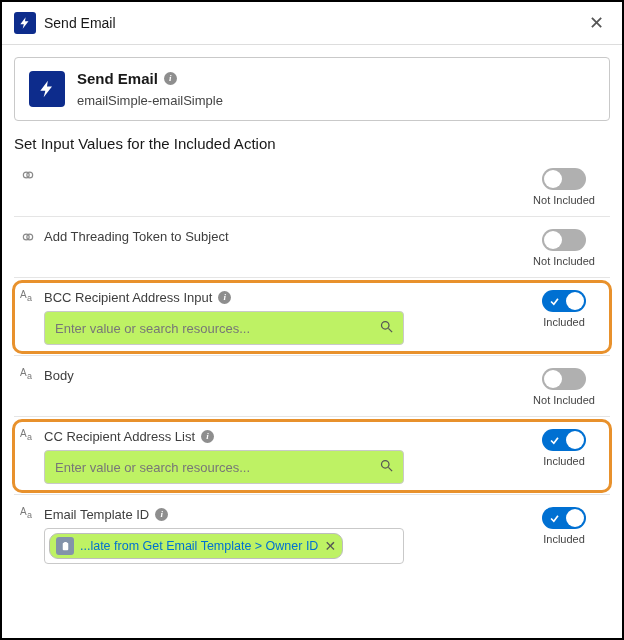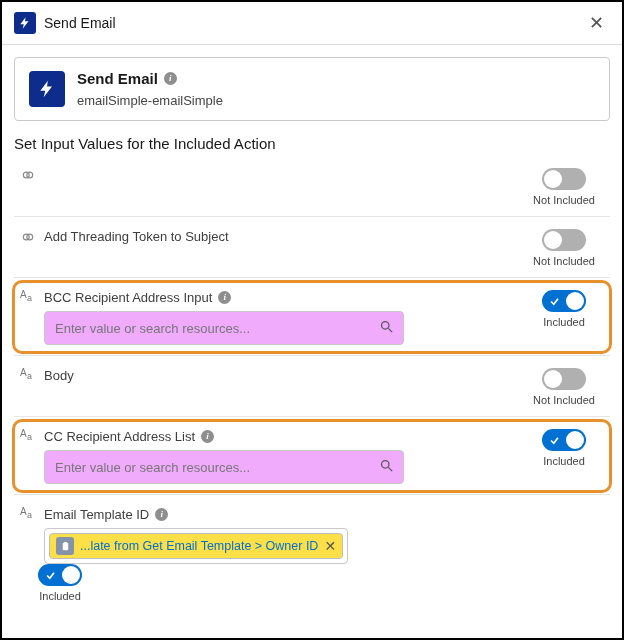--- a/index.html
+++ b/index.html
@@ -57,21 +57,21 @@
   }
   .desc { font-size: 13px; color: #222; line-height: 1.45; margin-bottom: 14px; }
   .section-h { font-size: 15px; font-weight: 400; margin-bottom: 4px; }
   .field-row {
     display: flex;
     align-items: flex-start;
     padding: 12px 6px 10px 6px;
     border-bottom: 1px solid #e5e5e5;
     position: relative;
   }
-  .field-row.last { border-bottom: none; flex-direction: column; }
+  .field-row.last { border-bottom: none; }
   .field-left { flex: 1; }
   .field-label-row {
     display: flex; align-items: center;
     color: #3e3e3e; font-size: 13px;
     margin-bottom: 6px;
   }
   .pre-icon {
     width: 16px; display: inline-flex; align-items: center; justify-content: center;
     margin-right: 8px; color: #888;
   }
@@ -85,40 +85,40 @@
     max-width: 360px;
   }
   .field-input {
     width: 100%;
     height: 34px;
     border: 1px solid #c9c9c9;
     border-radius: 4px;
     padding: 6px 34px 6px 10px;
     font-size: 13px;
     color: #333;
-    background: #f0abfc;
+    background: #bef264;
   }
   .field-input::placeholder { color: #777; }
   .search-in-input {
     position: absolute; right: 10px; top: 50%; transform: translateY(-50%);
     color: #555;
   }
   .search-in-input svg { width: 15px; height: 15px; stroke: #555; fill: none; stroke-width: 2; }
   .pill-wrap {
     margin-left: 24px;
     border: 1px solid #c9c9c9;
     border-radius: 4px;
     padding: 4px;
     max-width: 360px;
   }
   .pill {
     display: inline-flex; align-items: center;
     border: 1px solid #bdbdbd;
-    border-radius: 4px;
-    background: #fde047;
+    border-radius: 9px;
+    background: #bef264;
     padding: 3px 6px;
     font-size: 12.5px;
     max-width: 100%;
   }
   .pill .pill-icon {
     width: 18px; height: 18px; background: #8393aa; border-radius: 3px;
     display: inline-flex; align-items: center; justify-content: center; margin-right: 6px;
     flex-shrink: 0;
   }
   .pill .pill-icon svg { width: 11px; height: 11px; fill: #fff; }

